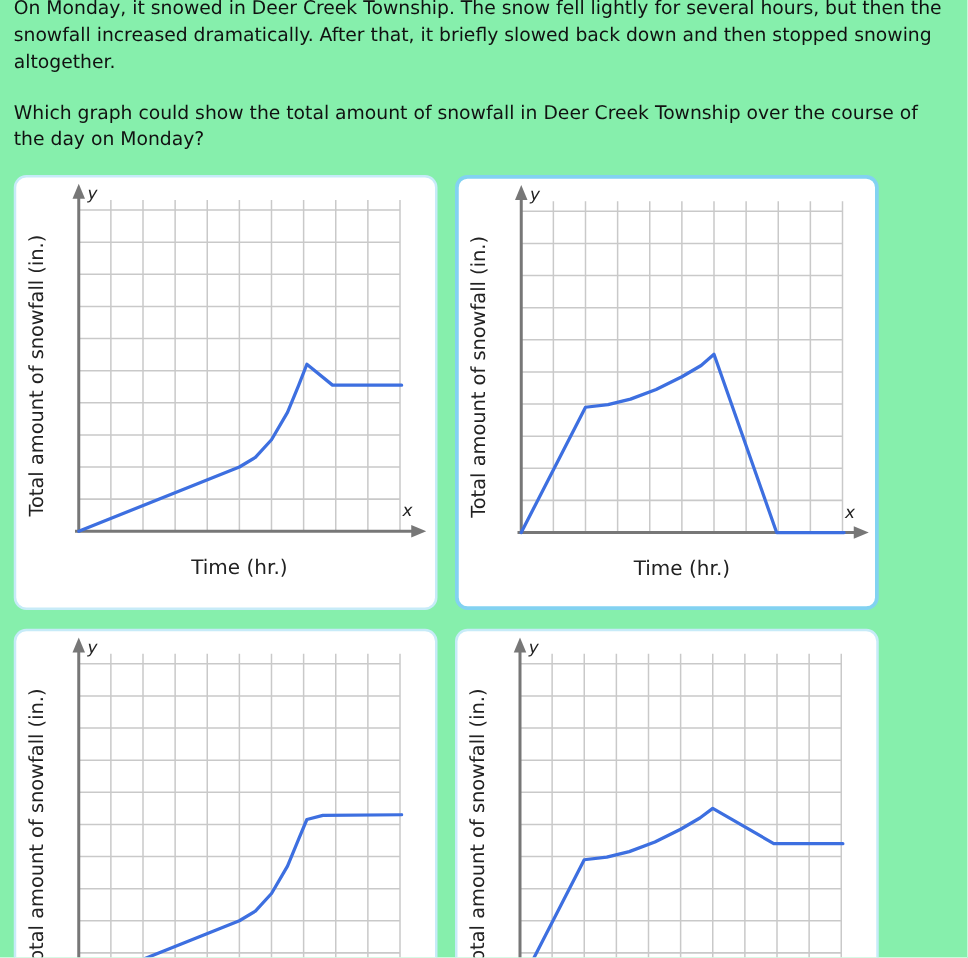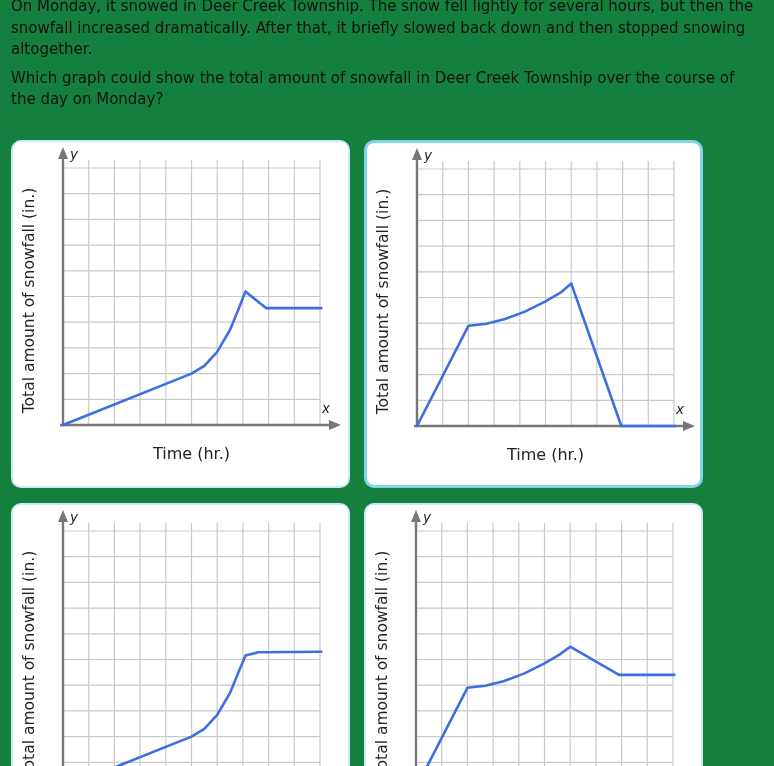--- a/index.html
+++ b/index.html
@@ -1,27 +1,27 @@
 <!DOCTYPE html>
 <html style="--panel-border: #c7ebf8; --panel-border-selected: #82d2f1;"><head>
 <meta charset="utf-8">
 <style>
   html,body { margin:0; padding:0; background:#ffffff; }
   .page {
     position:relative; width:774px; height:766px; overflow:hidden;
-    background:#15803d; font-family:"DejaVu Sans","Liberation Sans",sans-serif;
+    background:#86efac; font-family:"DejaVu Sans","Liberation Sans",sans-serif;
     color:#1a1a1a;
   }
   .question-text {
     position:absolute; left:11px; right:12px; top:-4px;
   }
   .question-text p {
     margin:0; font-size:15px; line-height:21.5px; color:#111111;
   }
-  .question-text p.prompt { margin-top:7px; }
+  .question-text p.prompt { margin-top:19px; }
   .options-grid {
     position:absolute; left:11px; top:140px;
     display:grid; grid-template-columns:339px 339px;
     column-gap:14px; row-gap:15px;
   }
   .graph-card {
     position:relative; box-sizing:border-box;
     width:339px; height:348px; background:#ffffff;
     border:2px solid var(--panel-border,#c7ebf8);
     border-radius:10px; cursor:pointer;

